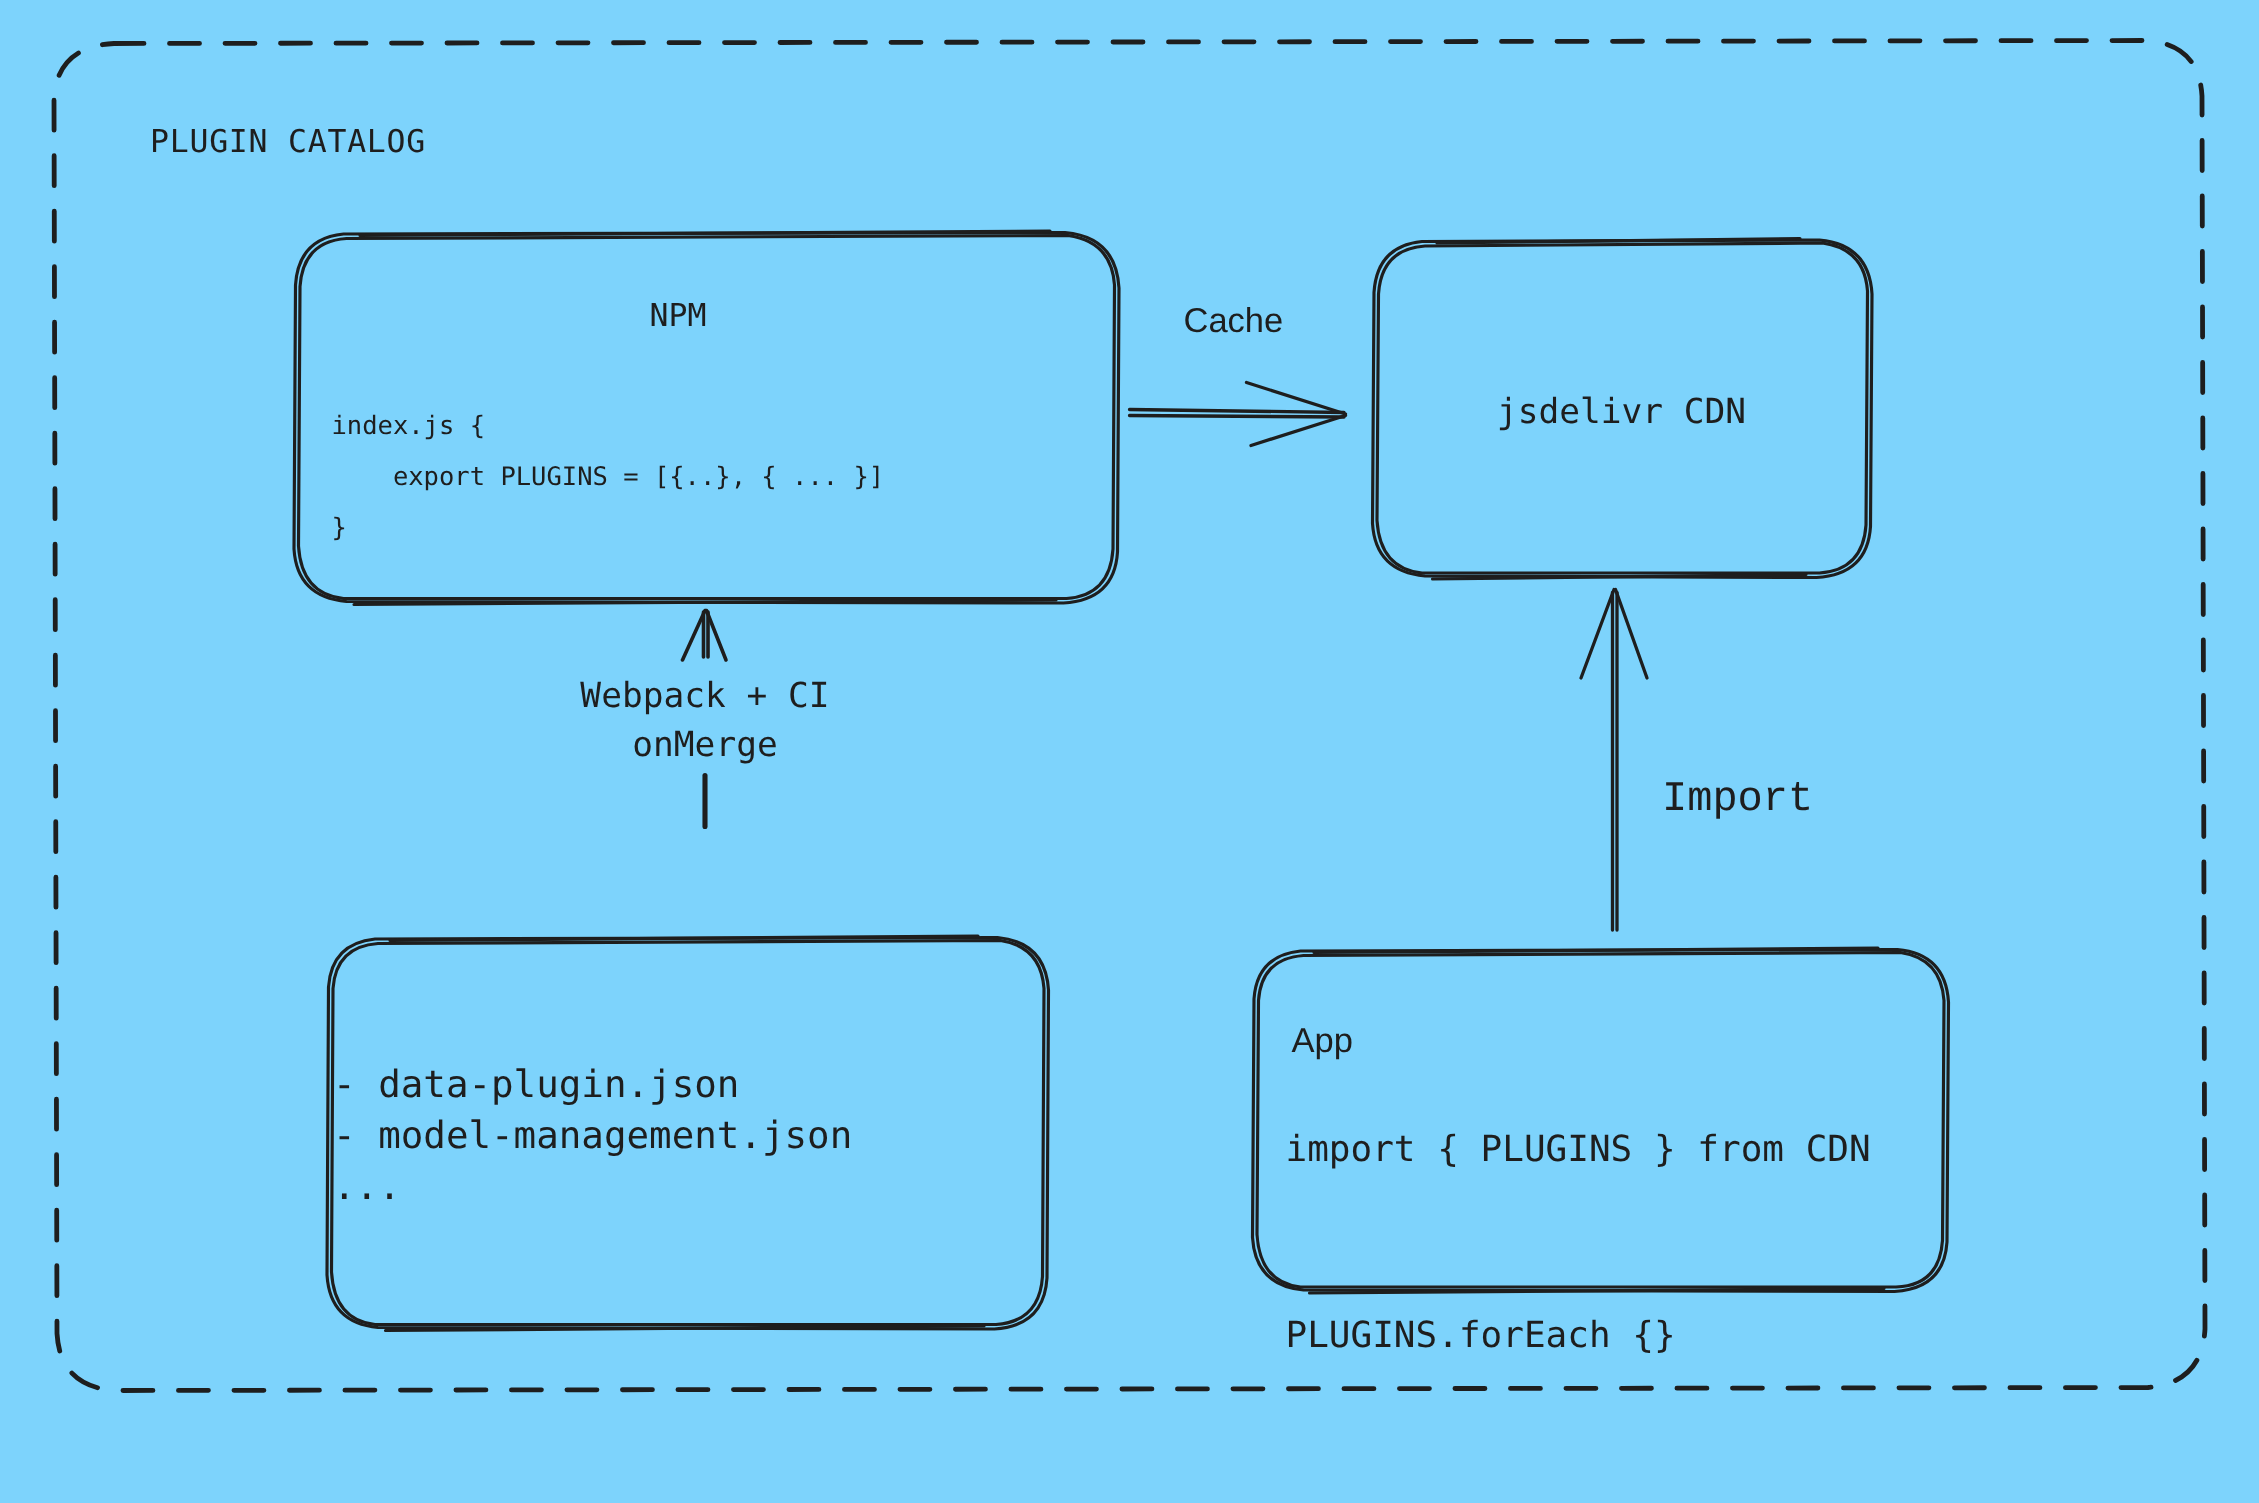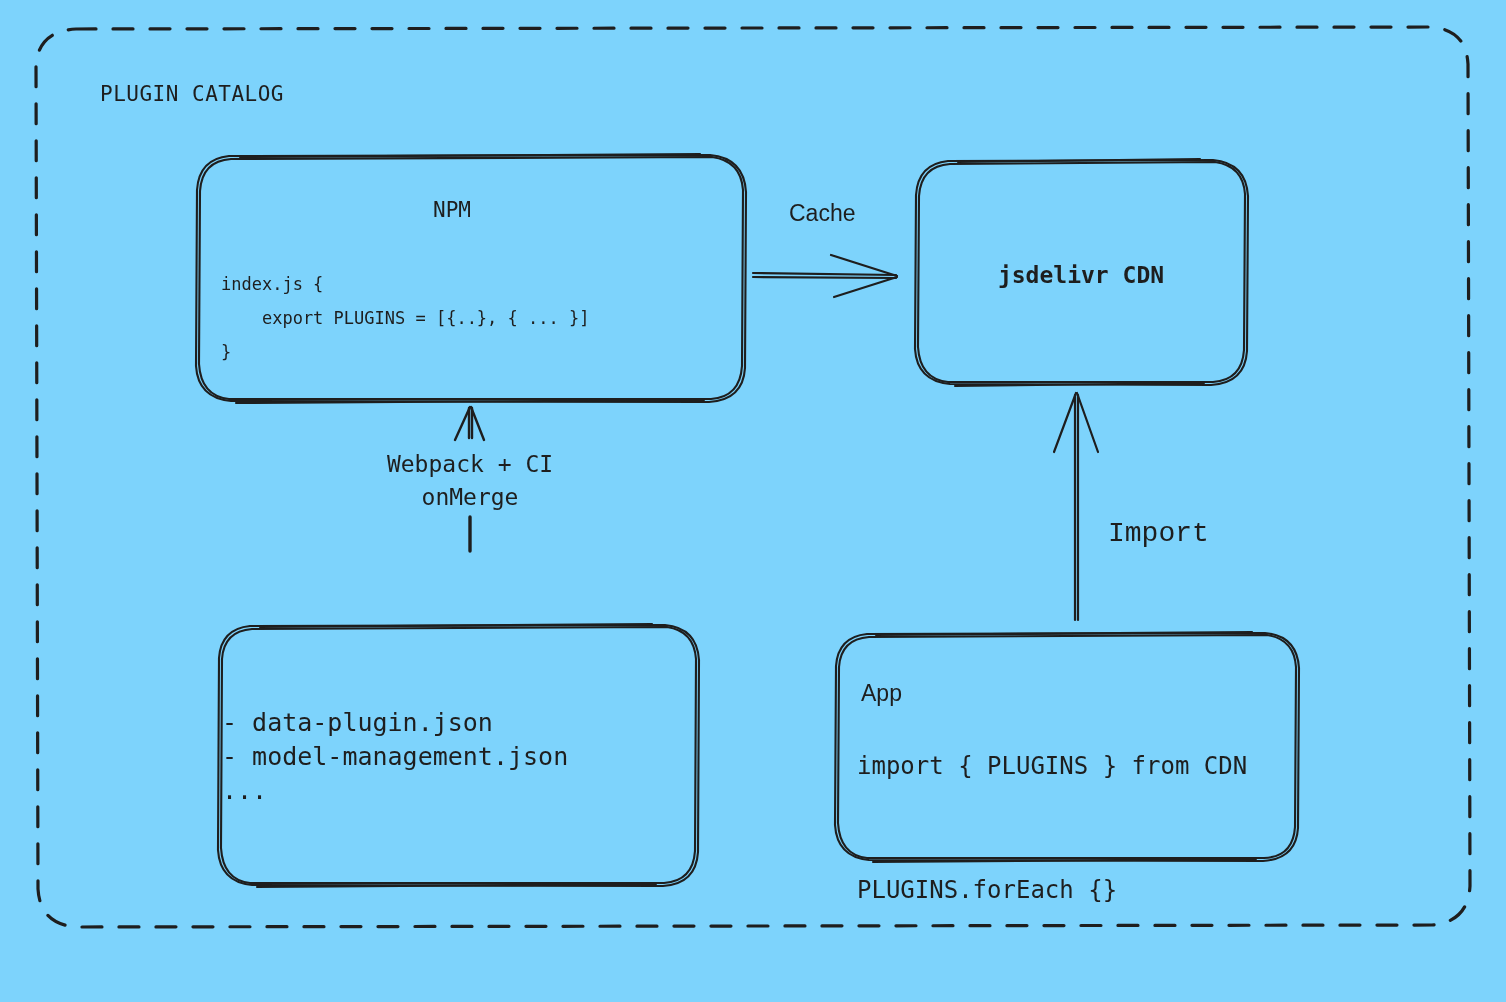--- a/index.html
+++ b/index.html
@@ -69,21 +69,20 @@
     margin-top: 13px;
   }
 
   
   #cdn-title {
     left: 915px;
     top: 261px;
     width: 332px;
     text-align: center;
     font-size: 23px;
-    font-weight: bold;
   }
 
   
   #cache-label {
     left: 789px;
     top: 199px;
     font-size: 23px;
   }
 
   

